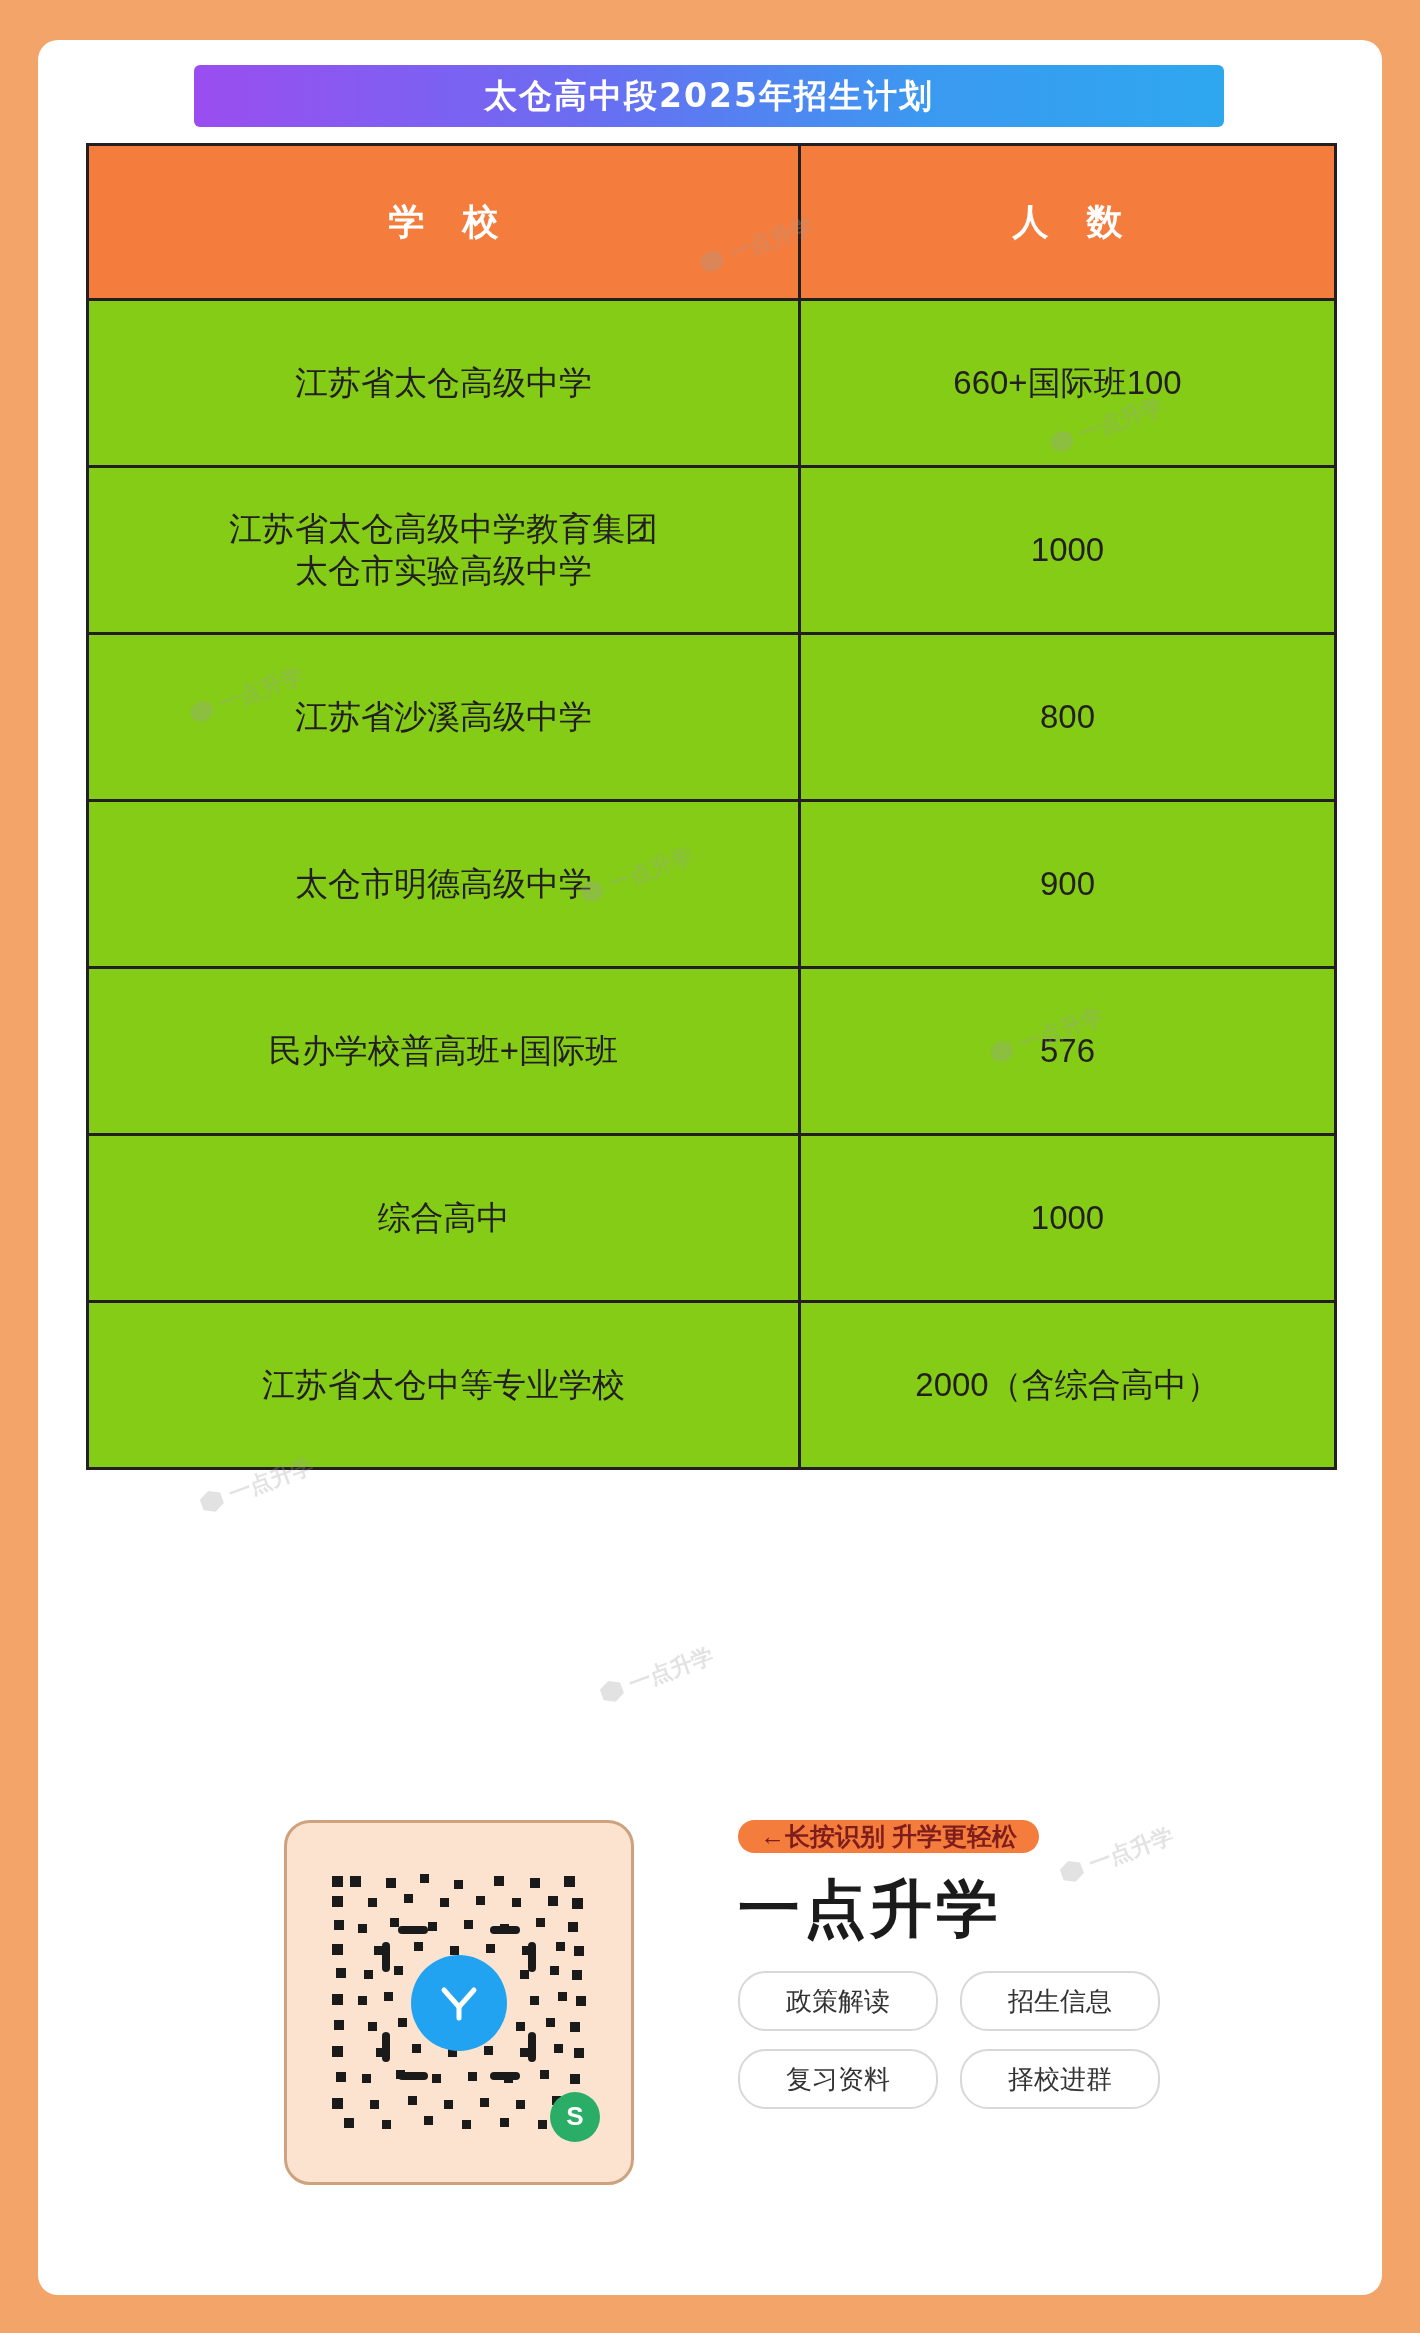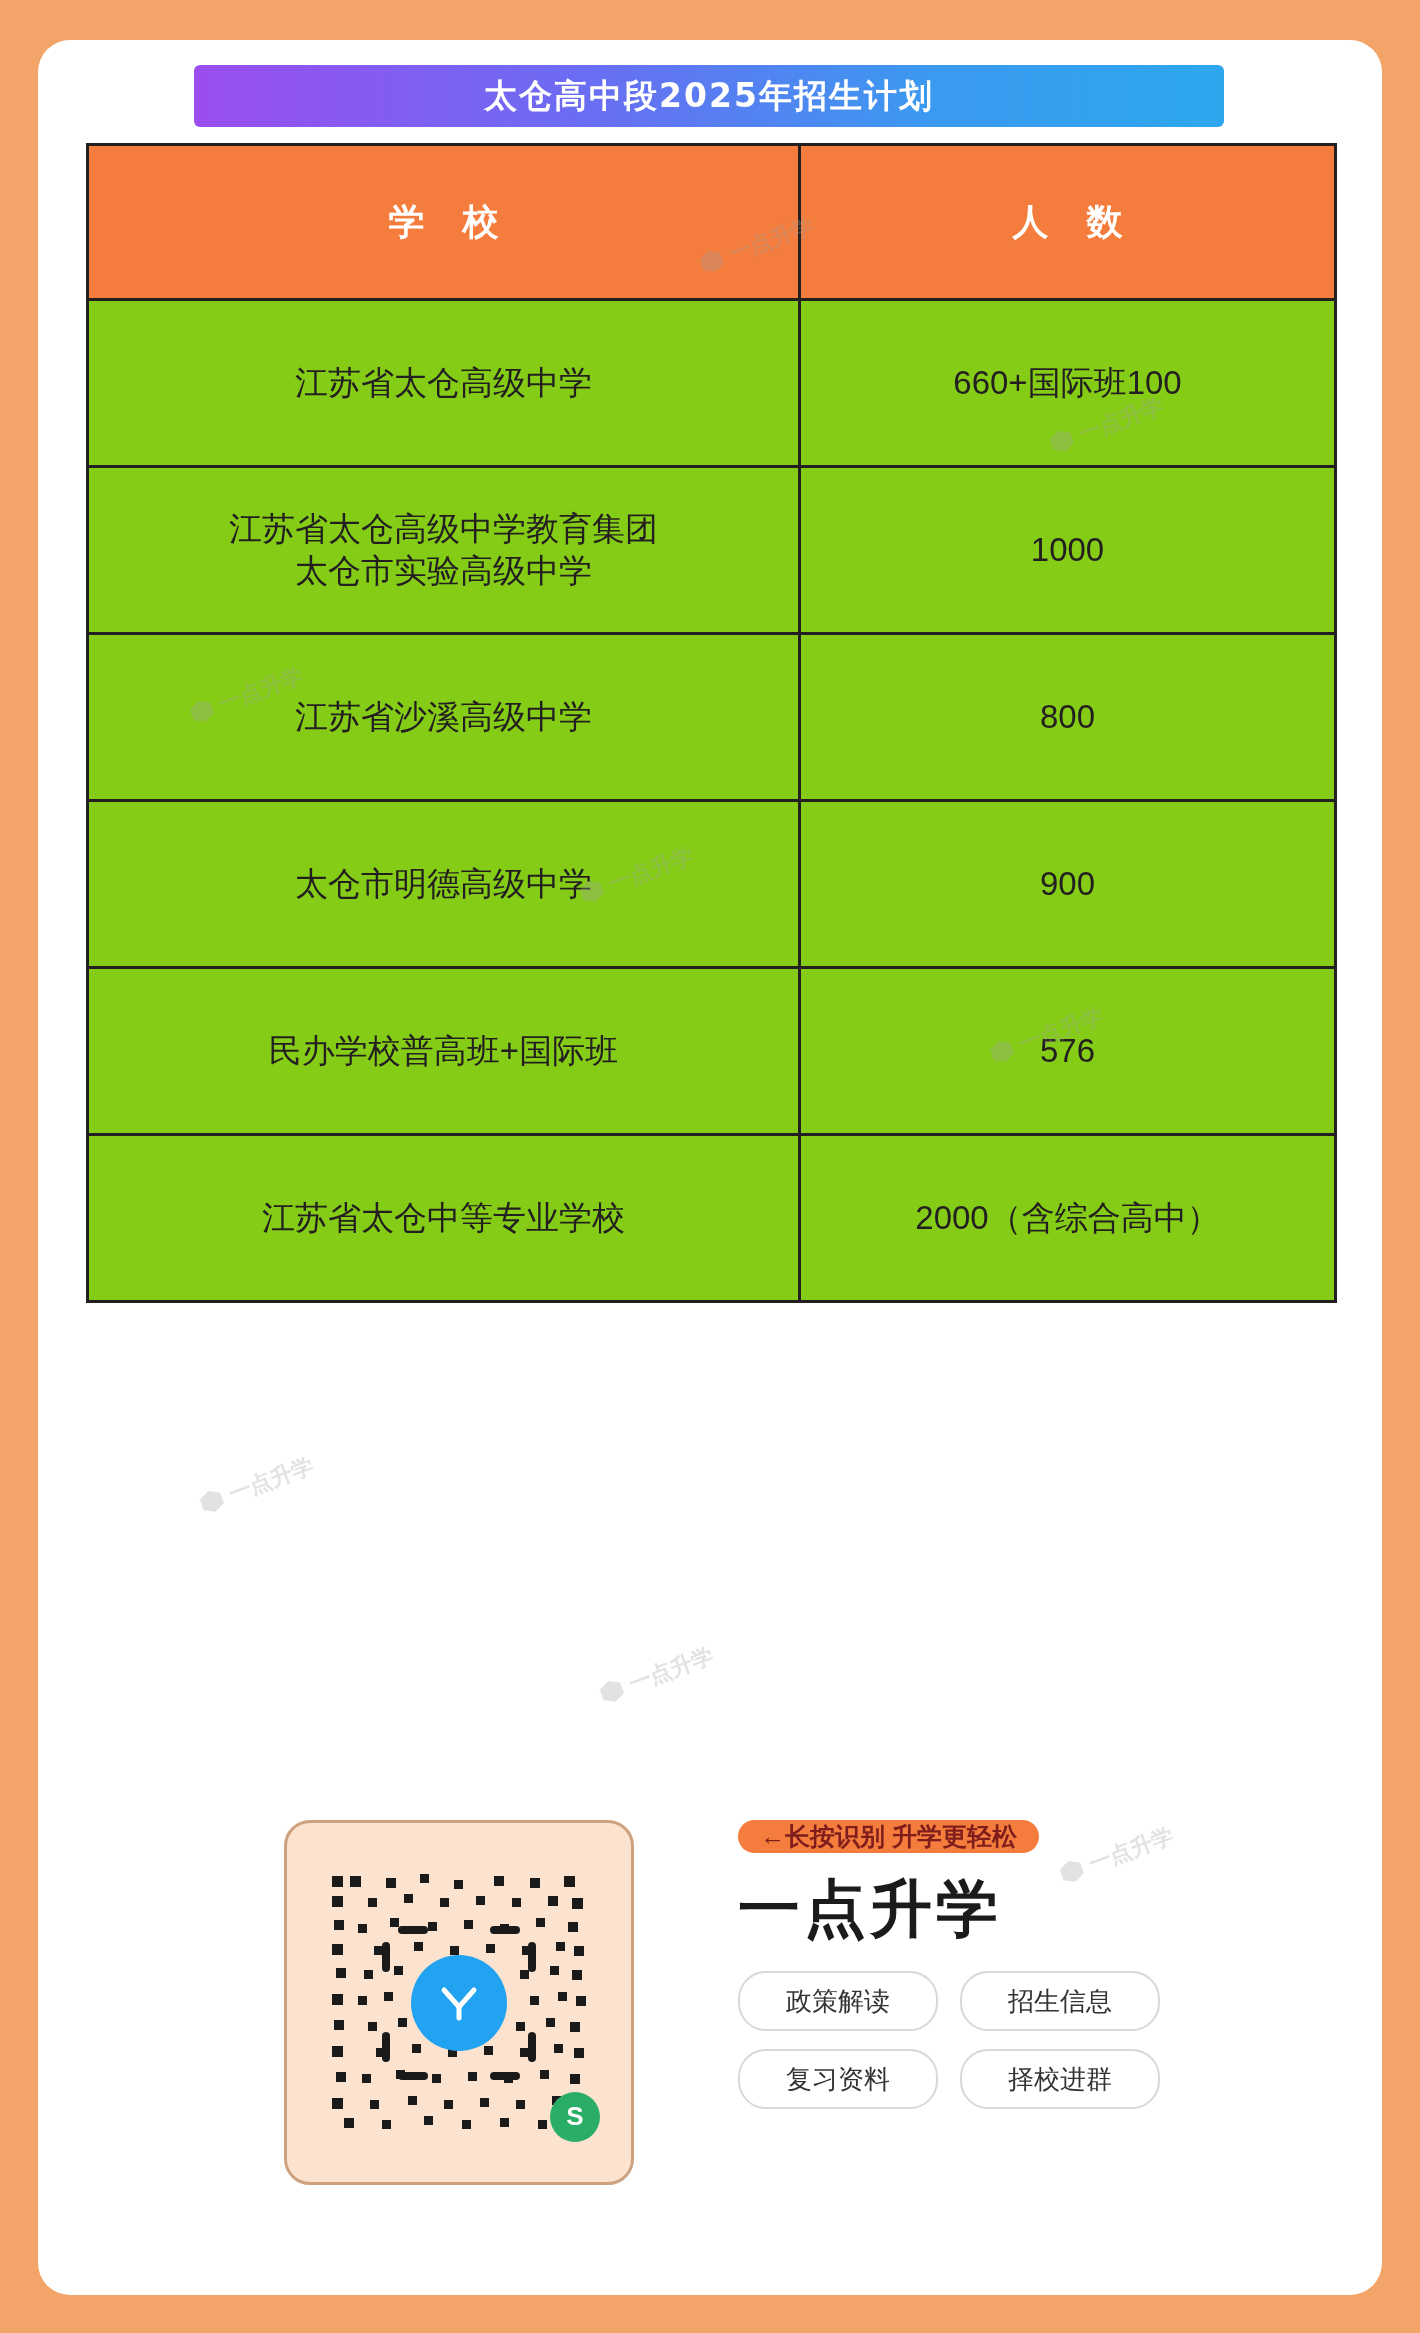--- a/index.html
+++ b/index.html
@@ -14,21 +14,21 @@
     overflow: hidden;
     position: relative;
   }
   .page {
     position: absolute;
     left: 38px;
     top: 40px;
     width: 1344px;
     height: 2255px;
     background: #ffffff;
-    border-radius: 32px;
+    border-radius: 20px;
     box-sizing: border-box;
   }
   
   .banner-wrap {
     position: absolute;
     left: 0;
     top: 0;
     width: 100%;
     height: 130px;
   }
@@ -249,20 +249,24 @@
           <td>江苏省沙溪高级中学</td>
           <td>800</td>
         </tr>
         <tr>
           <td>太仓市明德高级中学</td>
           <td>900</td>
         </tr>
         <tr>
           <td>民办学校普高班+国际班</td>
           <td>576</td>
+        </tr>
+        <tr>
+          <td>综合高中</td>
+          <td>1000</td>
         </tr>
         <tr>
           <td>江苏省太仓中等专业学校</td>
           <td>2000（含综合高中）</td>
         </tr>
       </tbody>
     </table>
   </div>
 
   <div class="footer">

